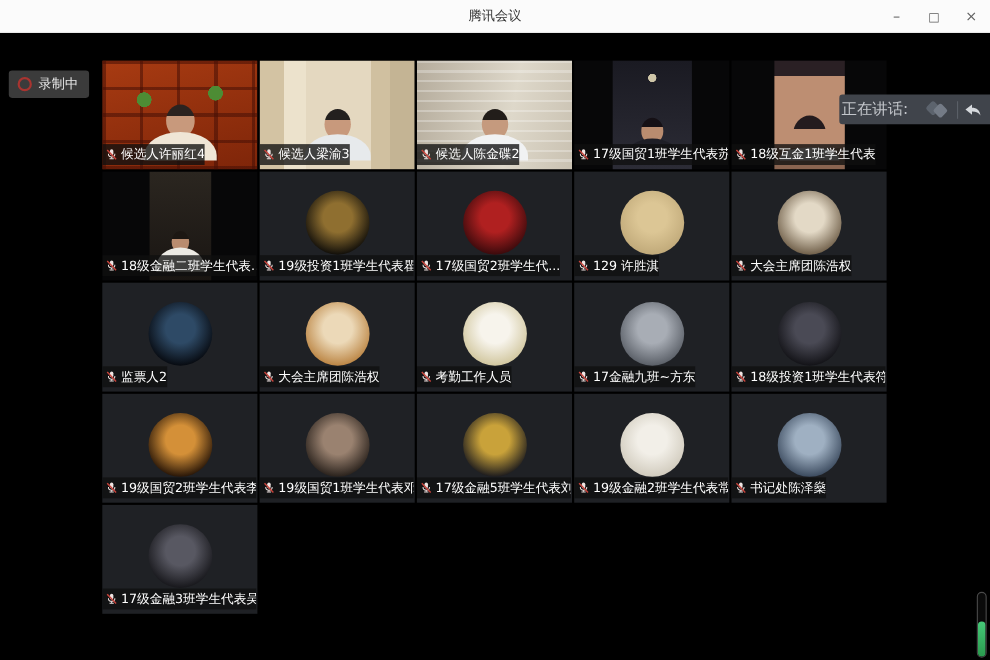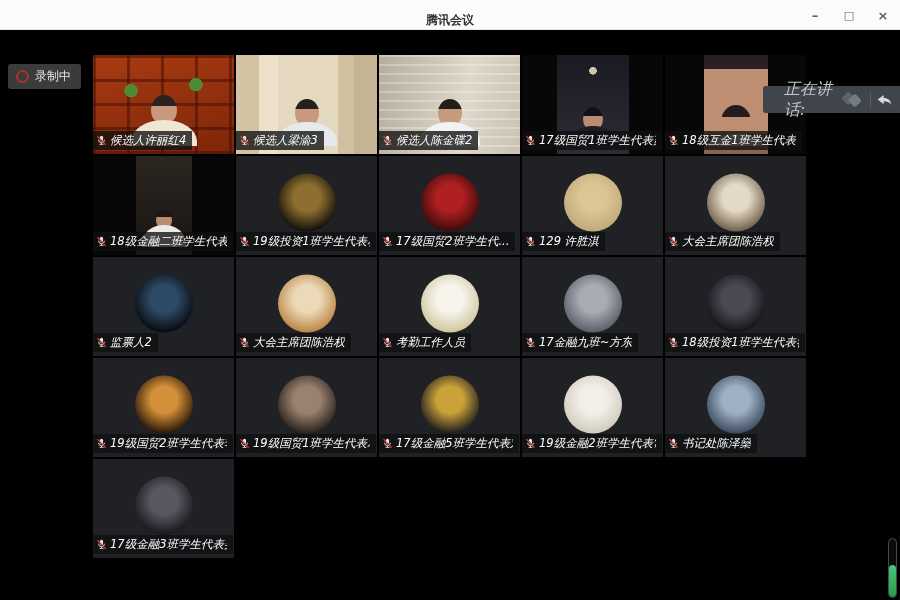--- a/index.html
+++ b/index.html
@@ -1,40 +1,40 @@
 <!DOCTYPE html>
 <html><head>
 <meta charset="utf-8">
 <style>
   html,body{margin:0;padding:0;width:900px;height:600px;overflow:hidden;
     font-family:"DejaVu Sans","Liberation Sans",sans-serif;background:#000;}
   .window{position:relative;width:900px;height:600px;background:#000;}
 
   
   .titlebar{position:absolute;top:0;left:0;width:100%;height:30px;background:#fbfbfb;
-    border-bottom:1px solid #e9e9e9;display:flex;align-items:flex-end;justify-content:center;box-sizing:border-box;font-weight:bold;}
+    border-bottom:1px solid #e9e9e9;display:flex;align-items:center;justify-content:center;box-sizing:border-box;}
   .titlebar .title{font-size:12px;color:#333;}
   .win-controls{position:absolute;right:0;top:0;height:30px;display:flex;align-items:center;}
   .win-btn{width:34px;height:30px;display:flex;align-items:center;justify-content:center;
     color:#5f5f5f;font-size:13px;cursor:default;}
   .win-btn.max{font-size:11px;}
 
   
   .stage{position:absolute;top:30px;left:0;right:0;bottom:0;background:#000;}
 
   
   .rec-badge{position:absolute;left:8px;top:34px;display:flex;align-items:center;gap:6px;
     background:#3b3b3b;border-radius:3px;padding:4px 10px 4px 8px;z-index:11;}
   .rec-dot{width:9px;height:9px;border:2.5px solid #a93430;border-radius:50%;}
   .rec-badge span.txt{color:#e8e8e8;font-size:12px;}
 
   
   .speaking{position:absolute;right:0;top:56px;height:27px;width:137px;background:#40444b;
     border-radius:3px 0 0 3px;display:flex;align-items:center;z-index:10;}
-  .speaking .lbl{color:#c3c6cb;font-size:16px;padding-left:21px;flex:1;font-style:italic;}
+  .speaking .lbl{color:#c3c6cb;font-size:14px;padding-left:2px;flex:1;}
   .speaking .icon{display:flex;align-items:center;justify-content:center;height:100%;}
   .speaking .divider{width:1px;height:16px;background:#5a5f67;}
   .speaking .hands{padding:0 4px;}
   .speaking .back{padding:0 7px 0 5px;}
 
   
   .grid{position:absolute;left:93px;top:25px;display:grid;
     grid-template-columns:repeat(5,141px);grid-auto-rows:99px;gap:2px;}
   .tile{position:relative;overflow:hidden;background:#1f2125;}
   .tile.video-full{background:#000;}
@@ -74,21 +74,21 @@
   
   .avatar{position:absolute;left:50%;top:50%;width:58px;height:58px;border-radius:50%;
     transform:translate(-50%,-56%);}
 
   
   .label-row{position:absolute;left:0;bottom:4px;display:flex;align-items:stretch;
     max-width:calc(100% - 1px);z-index:3;}
   .member-badge{width:18px;display:flex;align-items:center;justify-content:center;
     background:#e0822f;flex:0 0 18px;}
   .label{display:flex;align-items:center;gap:3px;background:rgba(16,16,16,.78);
-    padding:2px 6px 2px 3px;overflow:hidden;font-style:italic;}
+    padding:2px 0 2px 3px;overflow:hidden;}
   .label .nm{color:#fff;font-size:11.5px;white-space:nowrap;overflow:hidden;text-overflow:clip;}
   .label svg{flex:0 0 auto;}
 
   
   .scrollpill{position:absolute;right:3px;top:508px;width:7px;height:58px;
     border:1px solid #4a4a4a;border-radius:5px;overflow:hidden;z-index:12;background:#0a0a0a;}
   .scrollpill .fill{position:absolute;bottom:0;left:0;right:0;height:55%;
     background:linear-gradient(#46c878,#2a9a4e);border-radius:4px;}
 </style>
 </head>

